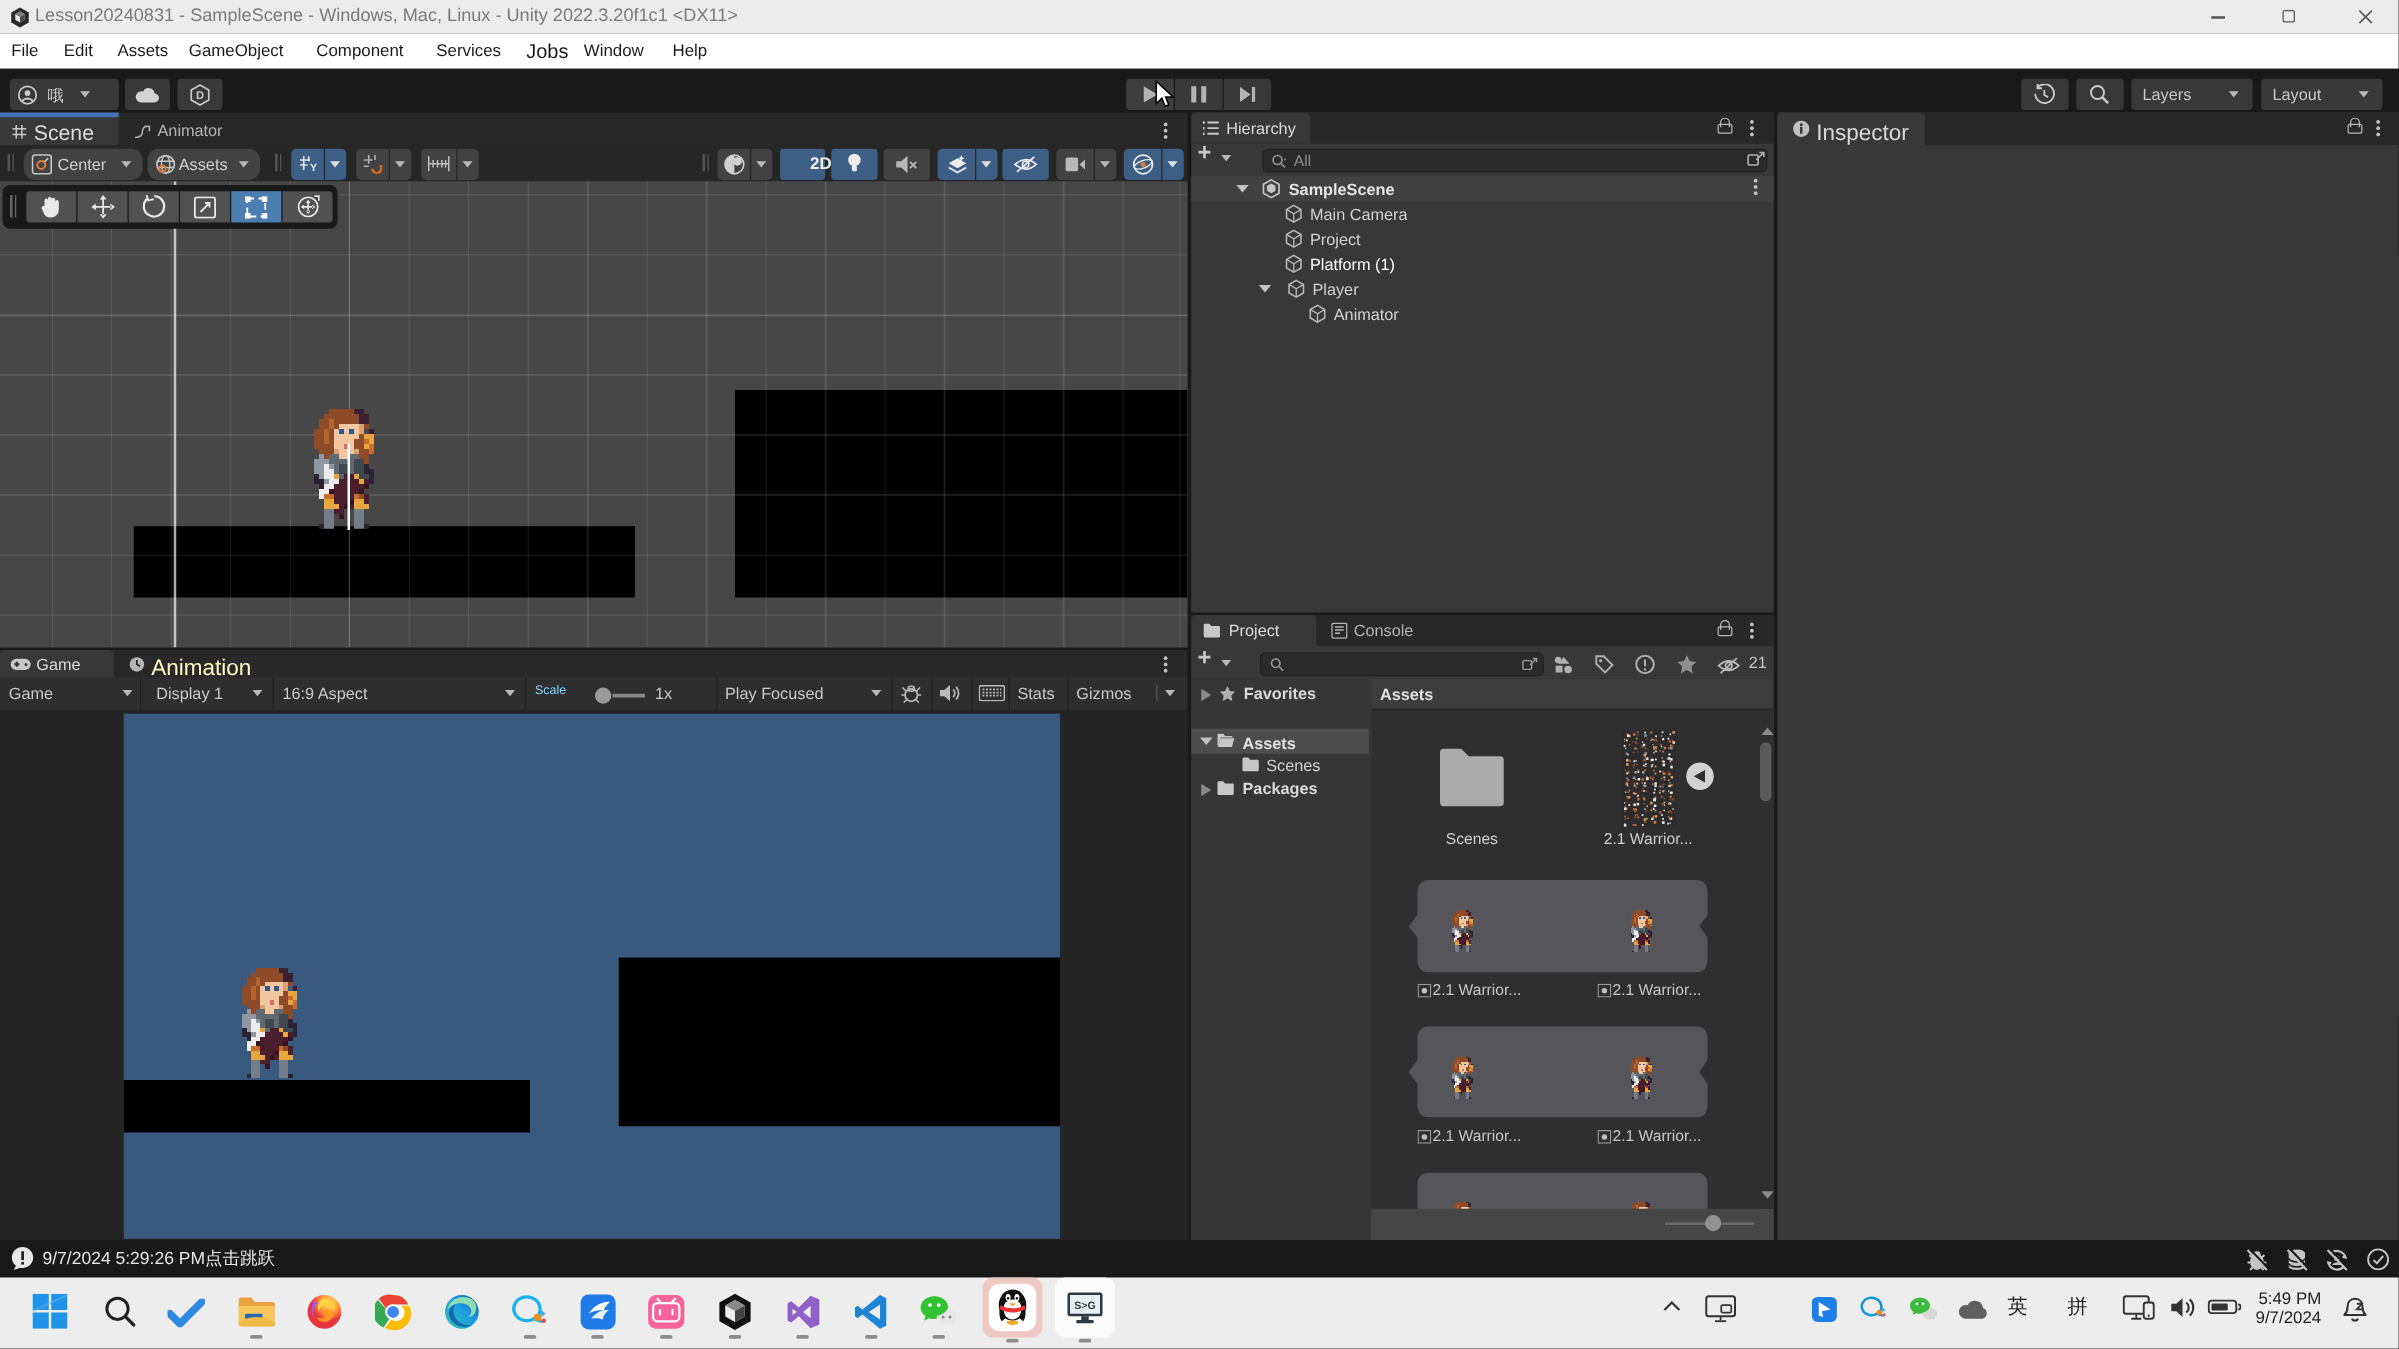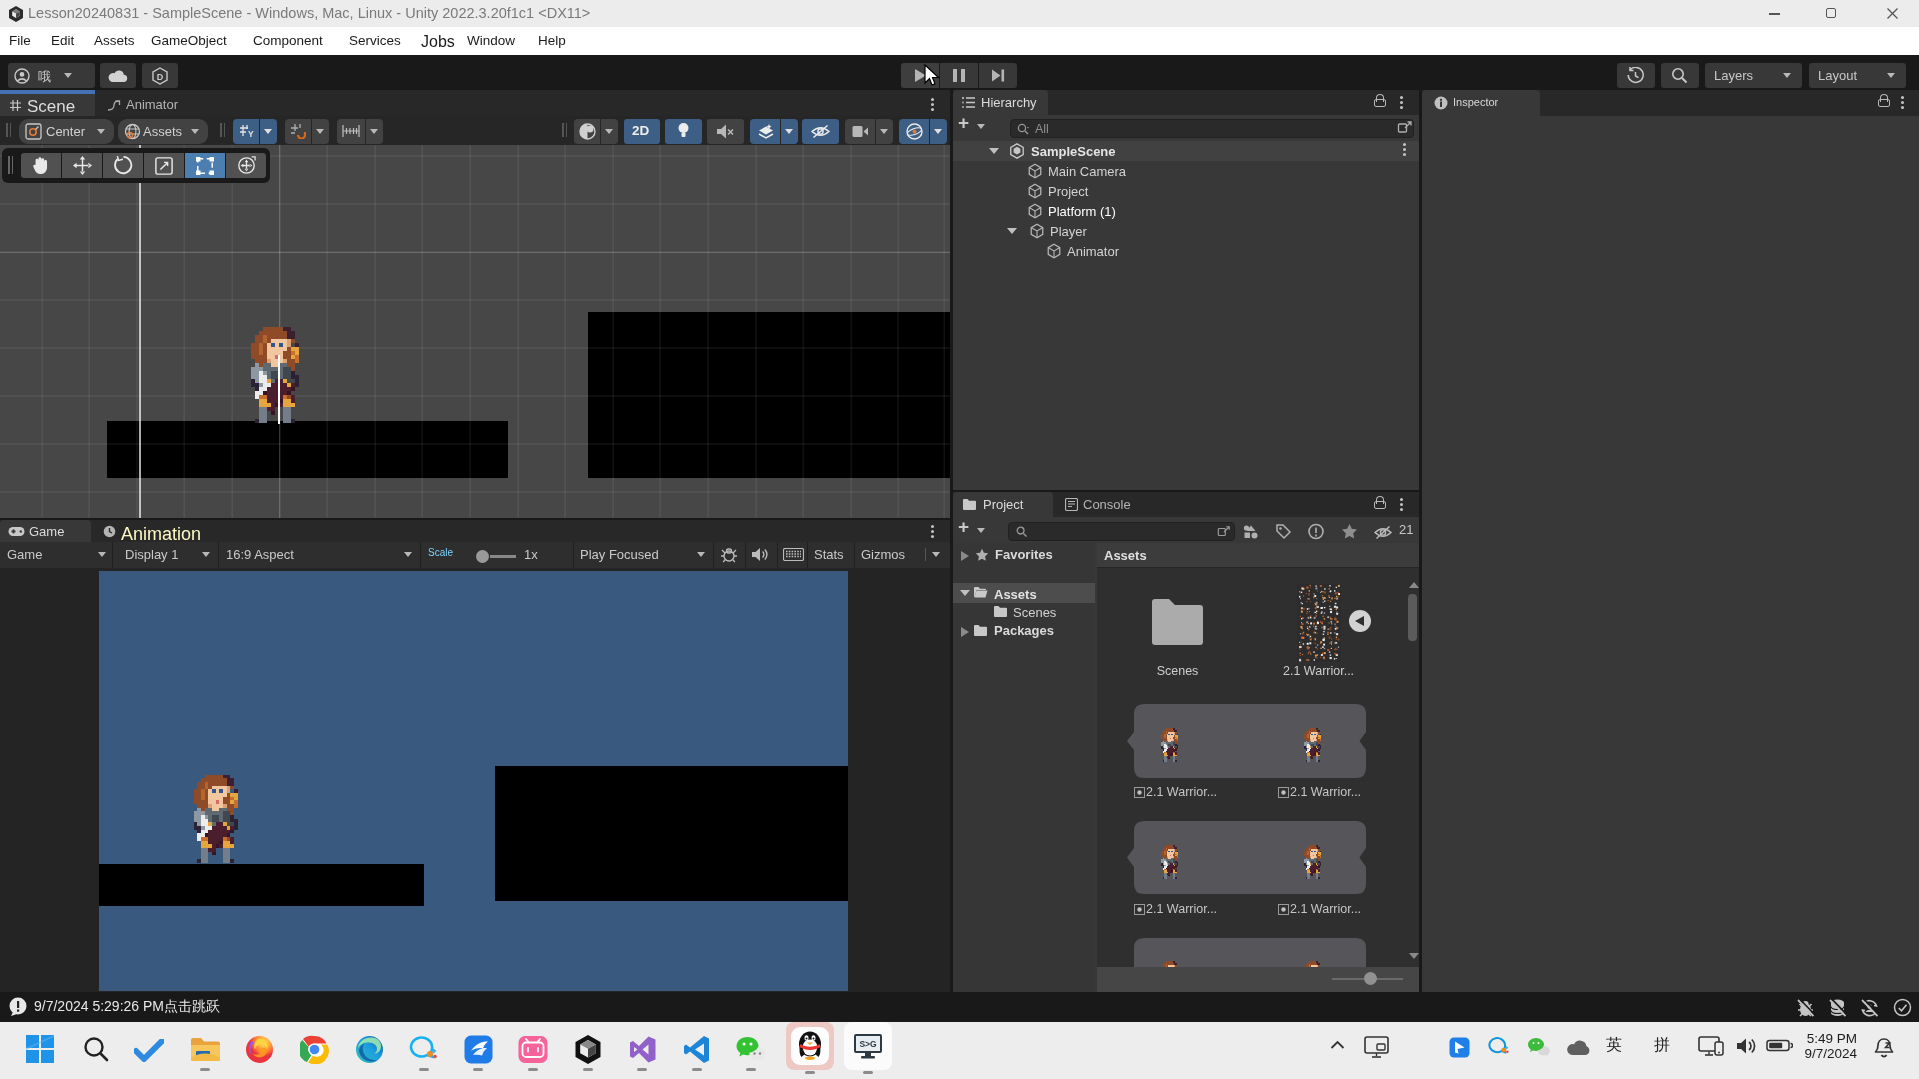--- a/index.html
+++ b/index.html
@@ -156,21 +156,21 @@
  <div class="abs" style="left:565.5px;top:33px;width:1.5px;height:14px;background:#555"></div>
  <div class="graybtn" style="left:574px;top:29px;width:26px;height:25px;border-radius:4px 0 0 4px"></div>
  <svg class="abs" style="left:578px;top:32px" width="19" height="19" viewBox="0 0 19 19">
       <circle cx="9.5" cy="9.5" r="7.5" fill="none" stroke="#d0d0d0" stroke-width="1.4"></circle>
       <path d="M9.5 2 A7.5 7.5 0 0 0 9.5 17 Z" fill="#d0d0d0"></path>
       <circle cx="12" cy="7" r="3.5" fill="#d0d0d0"></circle>
     </svg>
  <div class="graybtn" style="left:601px;top:29px;width:17px;height:25px;border-radius:0 4px 4px 0"></div>
  <div class="tri" style="left:605px;top:39px"></div>
  <div class="bluebtn" style="left:624px;top:29px;width:36px;height:25px"></div>
- <div class="txt" style="left:632px;top:33px;font-size:13.5px;font-weight:bold;color:#eee">2D</div>
+ <div class="txt" style="left:648px;top:33px;font-size:13.5px;font-weight:bold;color:#eee">2D</div>
  <div class="bluebtn" style="left:665px;top:29px;width:37px;height:25px"></div>
  <svg class="abs" style="left:677px;top:32px" width="13" height="19" viewBox="0 0 13 19">
       <circle cx="6.5" cy="6" r="5" fill="#ececec"></circle>
       <rect x="4.5" y="10.5" width="4" height="4.5" rx="1" fill="#ececec"></rect>
     </svg>
  <div class="graybtn" style="left:707px;top:29px;width:37px;height:25px"></div>
  <svg class="abs" style="left:716px;top:33px" width="19" height="17" viewBox="0 0 19 17">
       <path d="M1 6 H5 L10 1.5 V15.5 L5 11 H1 Z" fill="#b8b8b8"></path>
       <path d="M12 6.5 L17 11.5 M17 6.5 L12 11.5" stroke="#b8b8b8" stroke-width="1.6"></path>
     </svg>
@@ -530,21 +530,21 @@
 </div>
 
 <div class="abs" style="left:1422px;top:90px;width:497px;height:902px;background:#383838"></div>
 <div class="abs" style="left:1422px;top:90px;width:497px;height:26px;background:#282828"></div>
 <div class="abs" style="left:1422px;top:90px;width:118px;height:26px;background:#383838;border-radius:4px 4px 0 0"></div>
 <svg class="abs" style="left:1434px;top:96px" width="14" height="14" viewBox="0 0 14 14">
     <circle cx="7" cy="7" r="6.5" fill="#c0c0c0"></circle>
     <rect x="6" y="5.5" width="2" height="5.5" fill="#383838"></rect>
     <rect x="6" y="2.8" width="2" height="2" fill="#383838"></rect>
   </svg>
-<div class="txt" style="left:1453px;top:96px;font-size:11px;color:#d8d8d8">Inspector</div>
+<div class="txt" style="left:1453px;top:96px;font-size:18px;color:#d8d8d8">Inspector</div>
 <div class="lockb" style="left:1878px;top:99px"></div>
 <div class="kebab" style="left:1901px;top:101px"></div>
 
 <div class="abs" style="left:0;top:992px;width:1919px;height:30px;background:#191919">
  <svg class="abs" style="left:8px;top:5px" width="21" height="20" viewBox="0 0 21 20">
       <circle cx="10" cy="9" r="8.5" fill="#e8e8e8"></circle>
       <path d="M5 15 L3 19 L9 17 Z" fill="#e8e8e8"></path>
       <rect x="9" y="4" width="2.2" height="7" fill="#222"></rect>
       <rect x="9" y="12.5" width="2.2" height="2.2" fill="#222"></rect>
     </svg>

